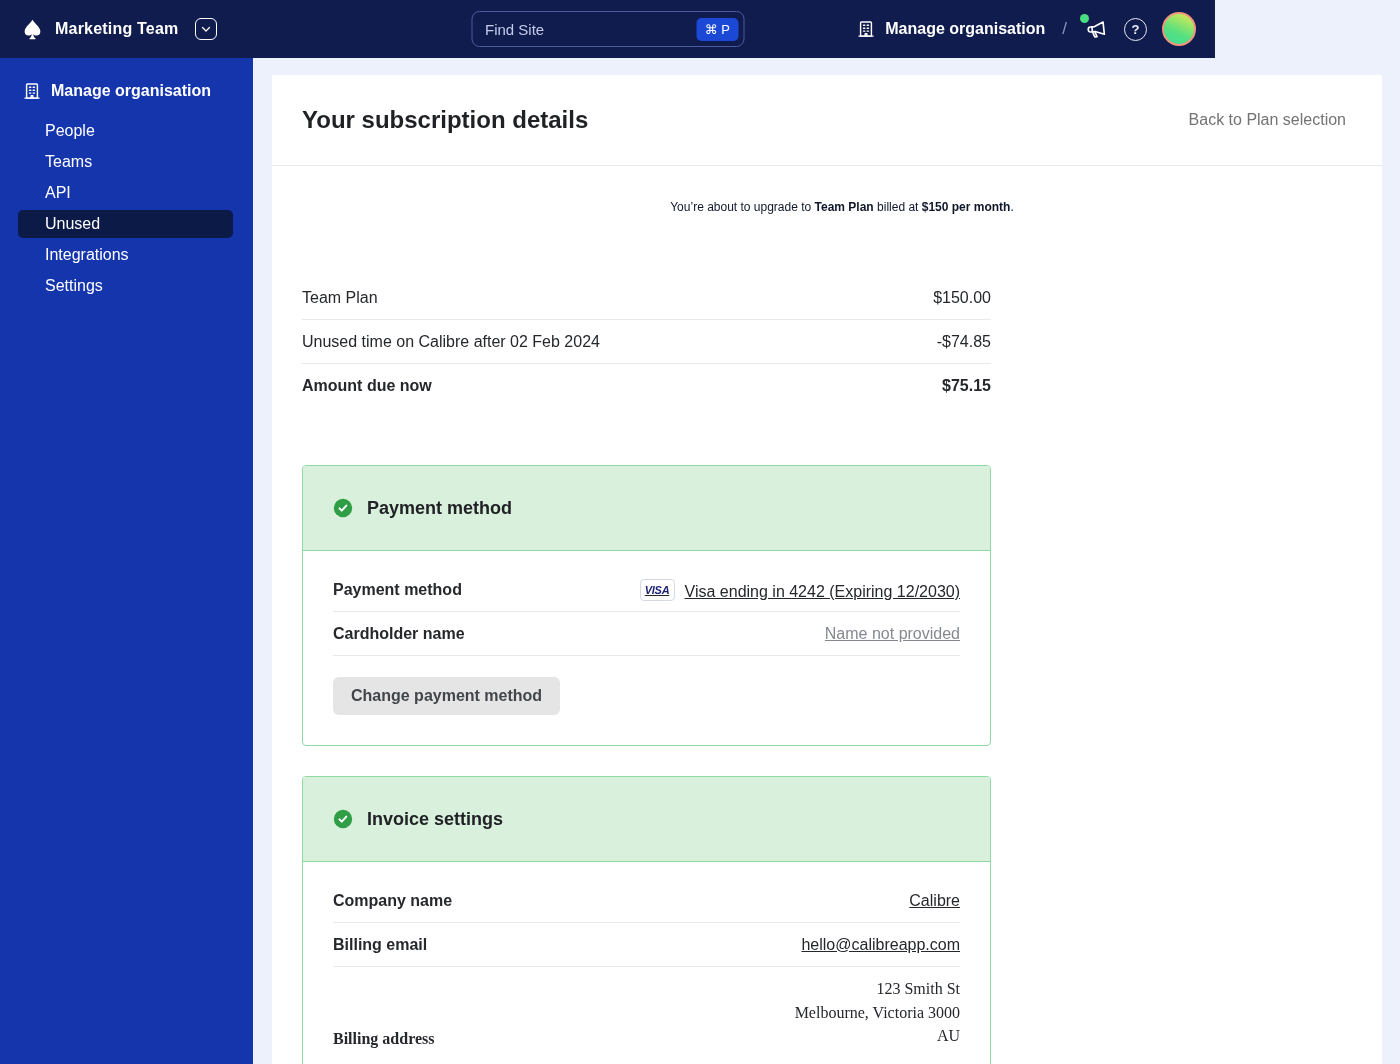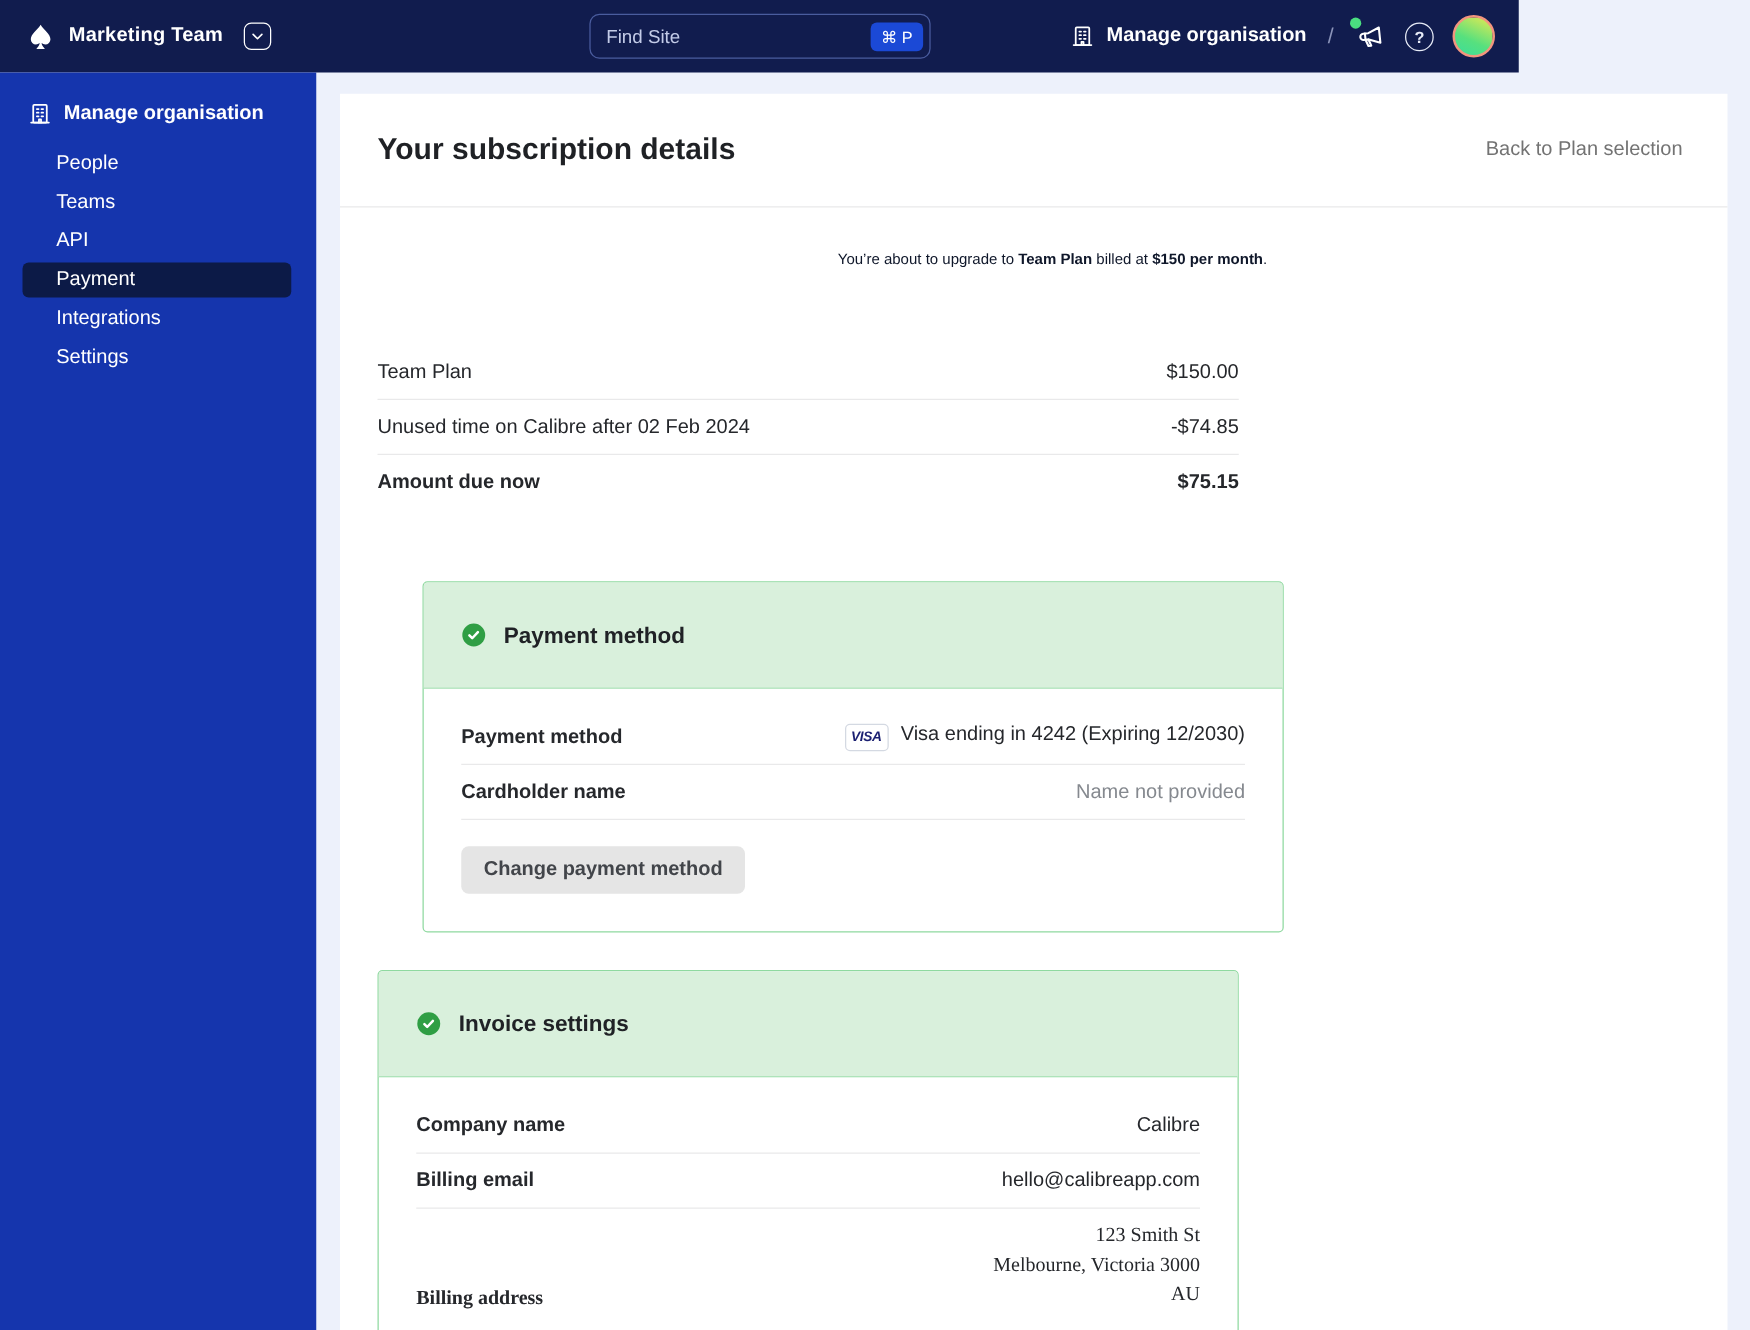--- a/index.html
+++ b/index.html
@@ -90,37 +90,37 @@
   .summary-table { width:689px; margin-top:60px; }
   .summary-row {
     display:flex; justify-content:space-between; align-items:center;
     height:44px; font-size:16px; border-bottom:1px solid #e9e9ea;
   }
   .summary-row:last-child { border-bottom:none; font-weight:700; }
 
   .card {
     width:689px; border:1px solid #8fd9a0; border-radius:4px; background:#fff;
   }
-  .card.payment { margin-top:57px;margin-left:36px; }
+  .card.payment { margin-top:57px; }
   .card.invoice { margin-top:30px; }
   .card-header {
     background:#d9f0dc; border-bottom:1px solid #8fd9a0;
     height:85px; display:flex; align-items:center; gap:14px; padding:0 30px;
     border-radius:3px 3px 0 0;
   }
   .card-title { font-size:18px; font-weight:700; color:#202226; }
   .check-circle { width:20px; height:20px; display:flex; }
   .card-body { padding:17px 30px 30px 30px; }
   .detail-row {
     display:flex; justify-content:space-between; align-items:center;
     height:44px; font-size:16px; border-bottom:1px solid #e9e9ea;
   }
   .detail-row:last-child { border-bottom:none; }
   .detail-row .label { font-weight:700; color:#26282c; }
-  .detail-row .value { display:flex; align-items:flex-start; }
+  .detail-row .value { display:flex; align-items:flex-end;text-decoration:underline; }
   .value.muted { color:#85898f; }
   .detail-row.multiline { height:auto; align-items:flex-end; padding:10px 0 12px 0;font-family:Liberation Serif, serif; }
   .addr-lines { text-align:right; line-height:23.5px; font-size:16px; }
   .addr-lines span { display:block; }
 
   .visa-badge {
     display:inline-flex; align-items:center; justify-content:center;
     width:35px; height:22px; background:#fff; border:1px solid #d4d9e2; border-radius:4px;
     margin-right:10px; color:#1a1f71; font-size:11px; font-weight:800;
     font-style:italic; letter-spacing:-.3px;
@@ -195,21 +195,21 @@
         <path d="M9 7.5h1.6M13.4 7.5H15M9 11h1.6M13.4 11H15M9 14.5h1.6M13.4 14.5H15"></path>
         <path d="M11 20.5v-3h2v3"></path>
       </svg>
     </span>
     <span class="label">Manage organisation</span>
   </div>
   <div class="sidebar-nav">
     <div class="nav-item">People</div>
     <div class="nav-item">Teams</div>
     <div class="nav-item">API</div>
-    <div class="nav-item active">Payment</div>
+    <div class="nav-item active">Unused</div>
     <div class="nav-item">Integrations</div>
     <div class="nav-item">Settings</div>
   </div>
 </nav>
 
 <main class="panel">
   <div class="panel-header">
     <h1 class="page-title">Your subscription details</h1>
     <a class="back-link">Back to Plan selection</a>
   </div>

